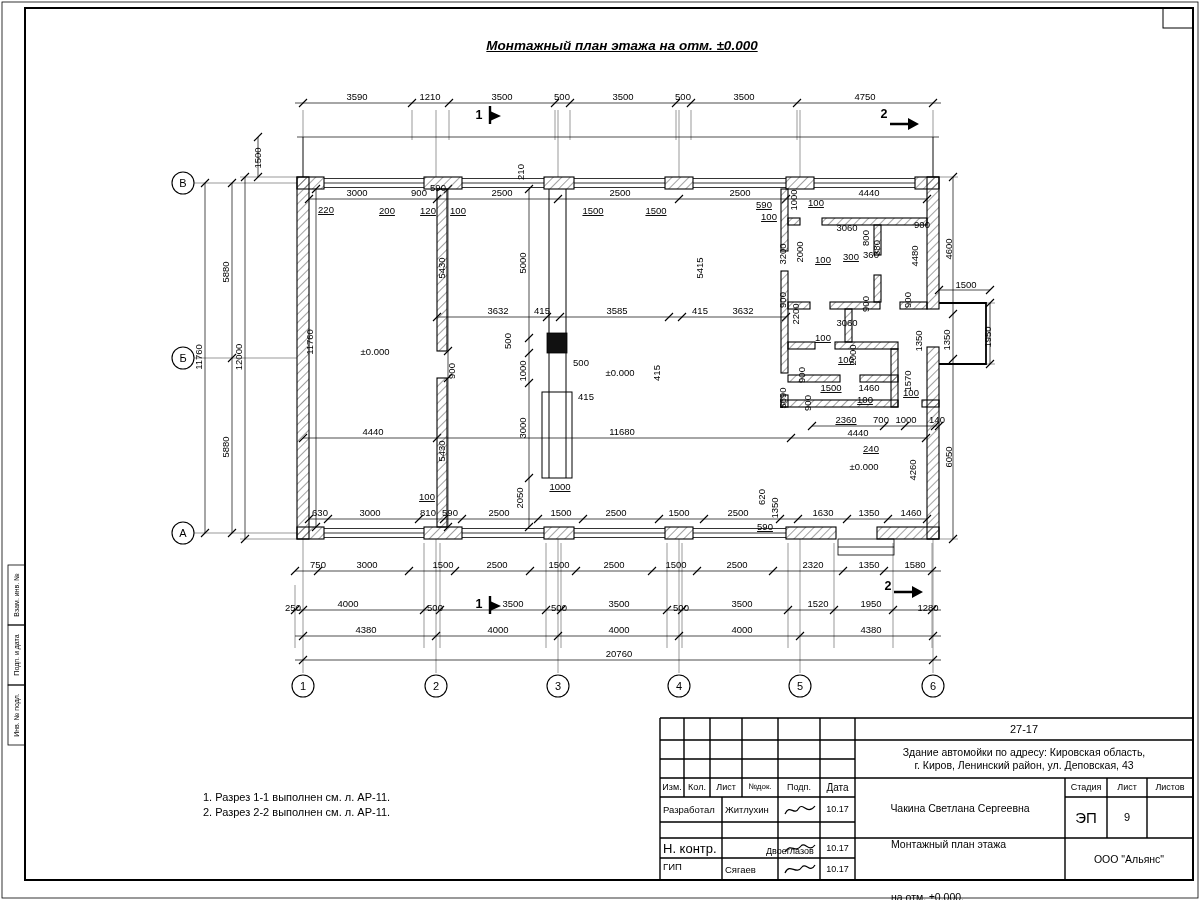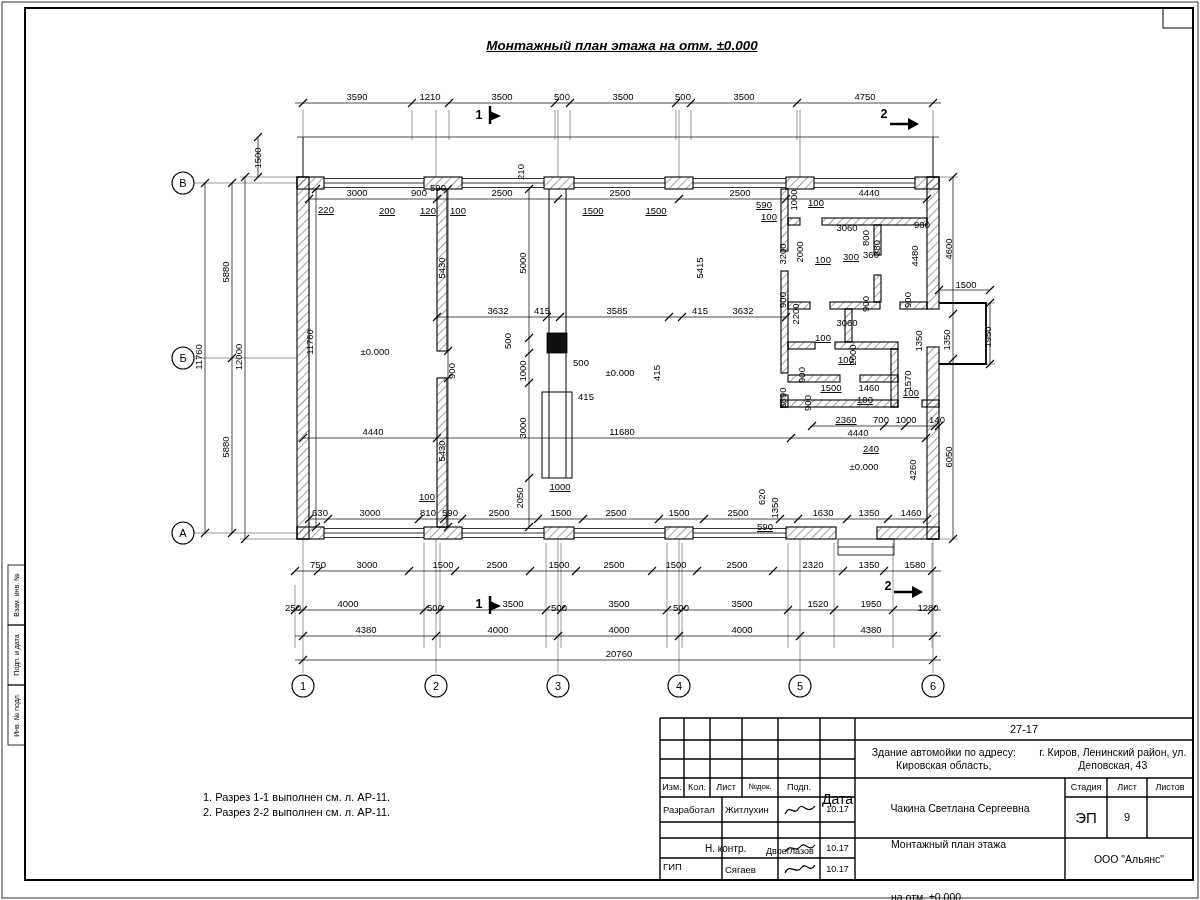--- a/index.html
+++ b/index.html
@@ -320,36 +320,36 @@
     <path d="M660,718H1193 M660,718V880 M855,718V880
              M660,740H1193 M660,759H855 M660,778H1193
              M660,797H855 M1065,797H1193 M660,822H855 M660,838H1193 M660,858H855
              M684,718V797 M710,718V797 M742,718V797
              M778,718V880 M820,718V880 M722,797V880
              M1065,778V880 M1107,778V838 M1147,778V838"></path>
   </g>
 </svg>
 
 <div class="tbt" style="left:855px;top:718px;width:338px;height:22px;font-size:11px;">27-17</div>
-<div class="tbt" style="left:855px;top:740px;width:338px;height:38px;font-size:10.5px;flex-direction:row;">
+<div class="tbt" style="left:855px;top:740px;width:338px;height:38px;font-size:10.5px;flex-direction:column;">
   <div>Здание автомойки по адресу: Кировская область,</div>
   <div>г. Киров, Ленинский район, ул. Деповская, 43</div>
 </div>
 
 <div class="tbt" style="left:660px;top:778px;width:24px;height:19px;font-size:9px;">Изм.</div>
 <div class="tbt" style="left:684px;top:778px;width:26px;height:19px;font-size:9px;">Кол.</div>
 <div class="tbt" style="left:710px;top:778px;width:32px;height:19px;font-size:9px;">Лист</div>
 <div class="tbt" style="left:742px;top:778px;width:36px;height:16px;font-size:8px;">№док.</div>
 <div class="tbt" style="left:778px;top:778px;width:42px;height:19px;font-size:9px;">Подп.</div>
-<div class="tbt" style="left:820px;top:778px;width:35px;height:19px;font-size:14px;margin-top:12px;">Дата</div>
+<div class="tbt" style="left:820px;top:778px;width:35px;height:19px;font-size:10px;">Дата</div>
 
 <div class="tbt left" style="left:663px;top:797px;width:59px;height:25px;font-size:9.5px;">Разработал</div>
 <div class="tbt left" style="left:725px;top:797px;width:53px;height:25px;font-size:9.5px;">Житлухин</div>
 <div class="tbt" style="left:820px;top:797px;width:35px;height:25px;font-size:9px;">10.17</div>
-<div class="tbt left" style="left:663px;top:838px;width:59px;height:20px;font-size:10px;margin-left:42px;">Н. контр.</div>
+<div class="tbt left" style="left:663px;top:838px;width:59px;height:20px;font-size:13px;">Н. контр.</div>
 <div class="tbt left" style="left:725px;top:838px;width:53px;height:27px;font-size:9px;margin-left:41px;">Двоеглазов</div>
 <div class="tbt" style="left:820px;top:838px;width:35px;height:20px;font-size:9px;">10.17</div>
 <div class="tbt left" style="left:663px;top:858px;width:59px;height:16px;font-size:9.5px;">ГИП</div>
 <div class="tbt left" style="left:725px;top:858px;width:53px;height:22px;font-size:9.5px;">Сягаев</div>
 <div class="tbt" style="left:820px;top:858px;width:35px;height:22px;font-size:9px;">10.17</div>
 
 <svg class="sig" style="left:782px;top:800px;" width="36" height="20">
   <path d="M3,14 C8,3 12,17 17,8 C21,2 25,16 33,6" stroke="#000" stroke-width="1.2" fill="none"></path>
 </svg>
 <svg class="sig" style="left:782px;top:840px;" width="36" height="16">

